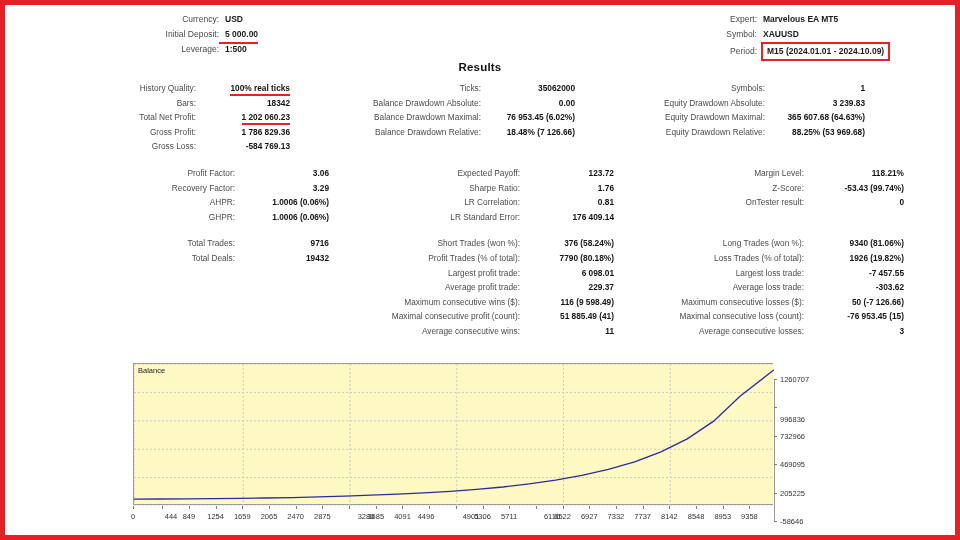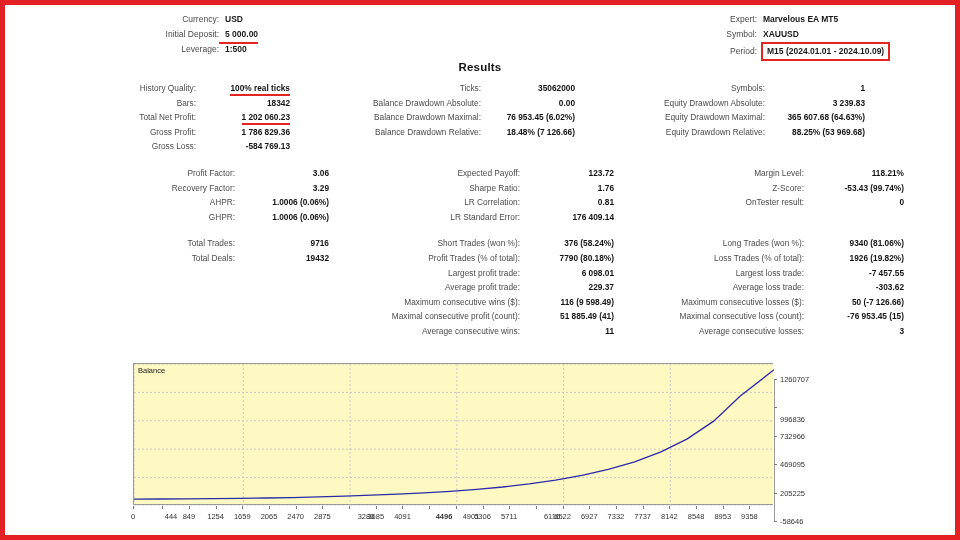--- a/index.html
+++ b/index.html
@@ -389,21 +389,21 @@
         <div class="xtick" style="left: 162.701px;">2470</div>
         <div class="xnub" style="left: 162.701px;"></div>
         <div class="xtick" style="left: 189.378px;">2875</div>
         <div class="xnub" style="left: 189.378px;"></div>
         <div class="xtick" style="left: 233px;">3280</div>
         <div class="xnub" style="left: 216.056px;"></div>
         <div class="xtick" style="left: 242.734px;">3685</div>
         <div class="xnub" style="left: 242.734px;"></div>
         <div class="xtick" style="left: 269.477px;">4091</div>
         <div class="xnub" style="left: 269.477px;"></div>
-        <div class="xtick" style="left: 311px; font-weight: bold;">4496</div>
+        <div class="xtick" style="left: 293px;">4496</div>
         <div class="xnub" style="left: 296.155px;"></div>
         <div class="xtick" style="left: 338px;">4901</div>
         <div class="xnub" style="left: 322.832px;"></div>
         <div class="xtick" style="left: 349.51px;">5306</div>
         <div class="xnub" style="left: 349.51px;"></div>
         <div class="xtick" style="left: 376.188px;">5711</div>
         <div class="xnub" style="left: 376.188px;"></div>
         <div class="xtick" style="left: 419px;">6116</div>
         <div class="xnub" style="left: 402.865px;"></div>
         <div class="xtick" style="left: 429.609px;">6522</div>

